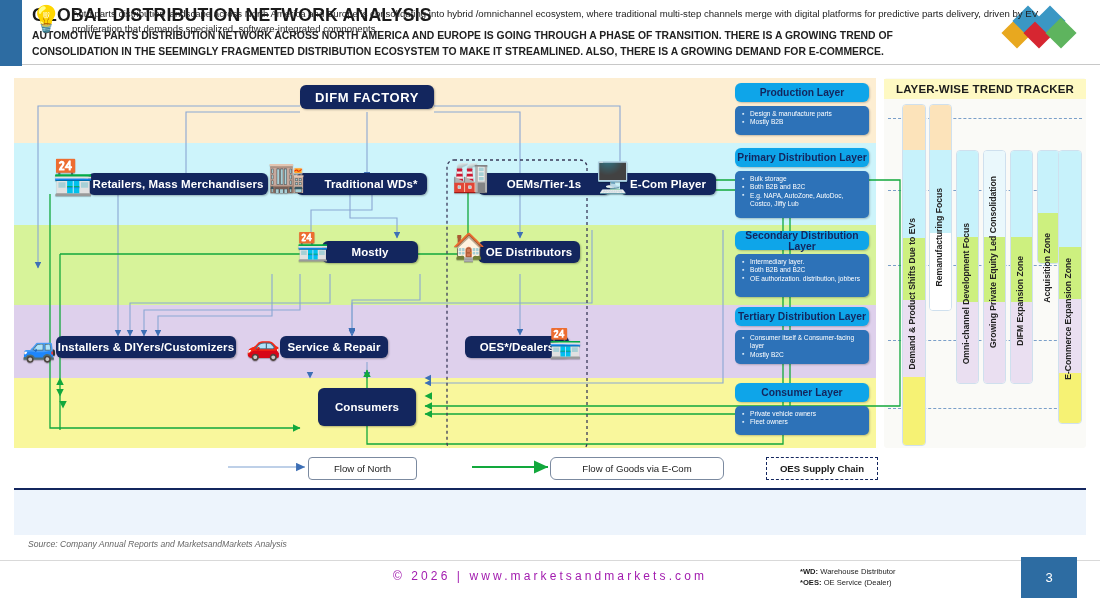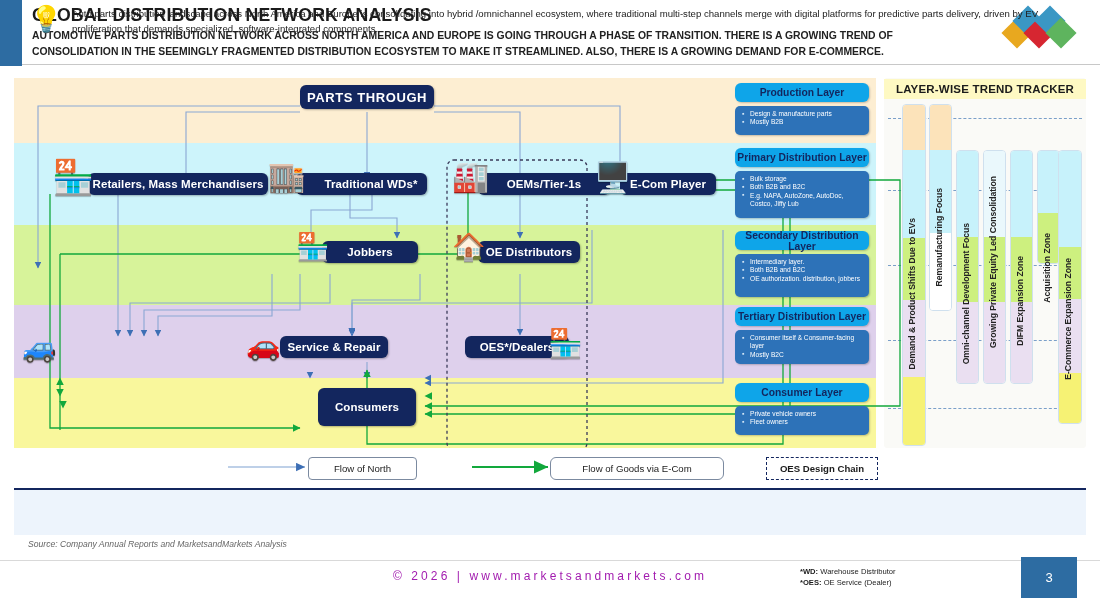--- a/index.html
+++ b/index.html
@@ -195,41 +195,42 @@
         <path d="M468,102 L468,176 L60,176"></path>
         <path d="M60,176 L60,352"></path>
       </g>
       <g fill="none" stroke="#12a83c" stroke-width="1.3" marker-end="url(#ag)">
         <path d="M783,140 L783,366 L367,366 L367,292"></path>
       </g>
 
       <rect x="447" y="82" width="140" height="290" rx="7" ry="7" fill="none" stroke="#3a3a5a" stroke-width="1.3" stroke-dasharray="3 3"></rect>
     </svg>
 
-    <div class="node big" style="left:300px;top:7px;width:134px;height:24px;">PARTS THROUGH</div>
+    <div class="node big" style="left:300px;top:7px;width:134px;height:24px;">DIFM FACTORY</div>
 
     <div class="ico" style="left:52px;top:82px;font-size:34px;">🏪</div>
     <div class="node" style="left:88px;top:95px;width:180px;height:22px;">Retailers, Mass Merchandisers</div>
 
     <div class="ico" style="left:268px;top:84px;font-size:30px;">🏬</div>
     <div class="node" style="left:296px;top:95px;width:112px;height:22px;padding-left:19px;">Traditional WDs*</div>
 
     <div class="ico" style="left:452px;top:84px;font-size:30px;">🏭</div>
     <div class="node" style="left:478px;top:95px;width:132px;height:22px;">OEMs/Tier-1s</div>
 
     <div class="ico" style="left:594px;top:85px;font-size:30px;">🖥️</div>
     <div class="node" style="left:620px;top:95px;width:96px;height:22px;">E-Com Player</div>
 
     <div class="ico" style="left:296px;top:156px;font-size:27px;">🏪</div>
-    <div class="node" style="left:322px;top:163px;width:96px;height:22px;">Jobbers</div>
+    <div class="node" style="left:322px;top:163px;width:96px;height:22px;">Mostly</div>
 
     <div class="ico" style="left:452px;top:156px;font-size:27px;">🏠</div>
     <div class="node" style="left:478px;top:163px;width:102px;height:22px;">OE Distributors</div>
 
     <div class="ico" style="left:22px;top:256px;font-size:28px;">🚙</div>
+    <div class="node" style="left:56px;top:258px;width:180px;height:22px;">Installers &amp; DIYers/Customizers</div>
 
     <div class="ico" style="left:246px;top:254px;font-size:28px;">🚗</div>
     <div class="node" style="left:280px;top:258px;width:108px;height:22px;">Service &amp; Repair</div>
 
     <div class="ico" style="left:548px;top:252px;font-size:28px;">🏪</div>
     <div class="node" style="left:465px;top:258px;width:104px;height:22px;">OES*/Dealers</div>
 
     <div class="node" style="left:318px;top:310px;width:98px;height:38px;">Consumers</div>
 
     <div class="lcard" style="top:5px;">Production Layer</div>
@@ -343,21 +344,21 @@
         </marker>
         <marker id="lg" markerWidth="8" markerHeight="8" refX="6.4" refY="3" orient="auto">
           <path d="M0,0 L6.5,3 L0,6 z" fill="#12a83c"></path>
         </marker>
       </defs>
       <line x1="228" y1="15" x2="305" y2="15" stroke="#a9c0e0" stroke-width="1.4" marker-end="url(#lb)"></line>
       <line x1="472" y1="15" x2="548" y2="15" stroke="#12a83c" stroke-width="2.2" marker-end="url(#lg)"></line>
     </svg>
     <div class="legbox" style="left:308px;top:5px;width:107px;">Flow of North</div>
     <div class="legbox" style="left:550px;top:5px;width:172px;border-radius:6px;">Flow of Goods via E-Com</div>
-    <div class="legbox dash" style="left:766px;top:5px;width:110px;">OES Design Chain</div>
+    <div class="legbox dash" style="left:766px;top:5px;width:110px;">OES Supply Chain</div>
   </div>
 
   <div class="insight"></div>
   <div class="bulb">💡</div>
   <div class="insight-txt">Auto parts distribution landscape across North America and Europe is consolidating into hybrid /omnichannel ecosystem, where traditional multi-step channels merge with digital platforms for predictive parts delivery, driven by EV proliferation that demands specialized, software-integrated components.</div>
   <div class="source">Source: Company Annual Reports and MarketsandMarkets Analysis</div>
 
   <div class="ftr-rule"></div>
   <div class="ftr-url">© 2026 | www.marketsandmarkets.com</div>
   <div class="ftr-notes">

